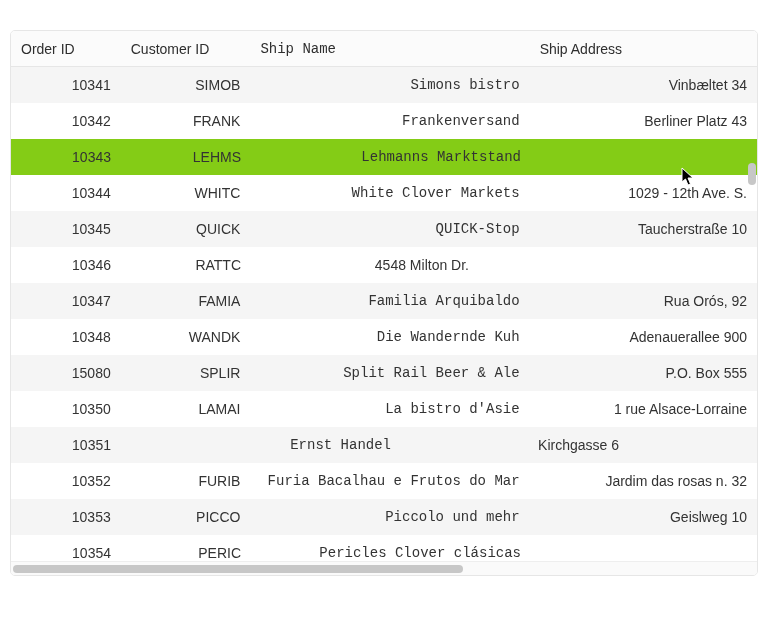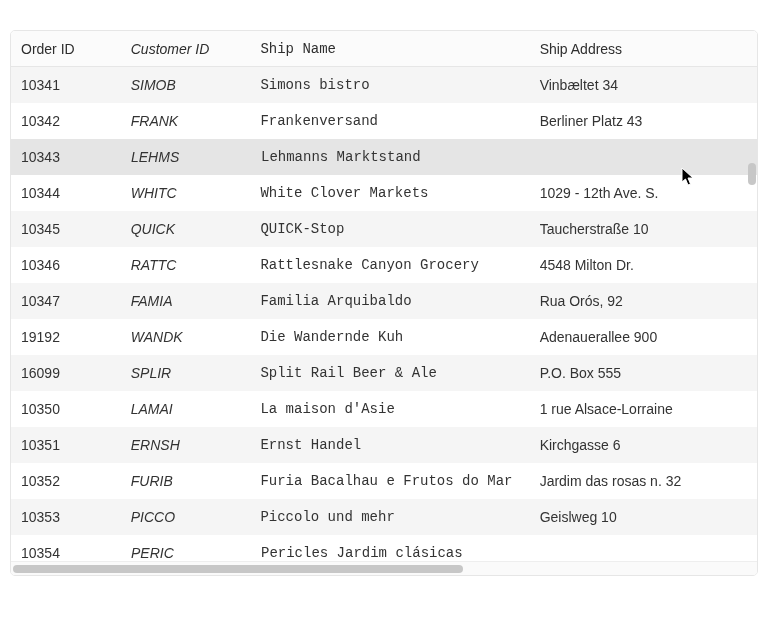--- a/index.html
+++ b/index.html
@@ -34,38 +34,39 @@
     overflow: hidden;
     text-overflow: ellipsis;
   }
   .body-viewport {
     height: 494px;
     overflow: hidden;
     position: relative;
   }
   .rows {
     position: relative;
+    text-align: right;
   }
   .row {
     display: flex;
     height: 36px;
     align-items: center;
     border-bottom: 1px solid transparent;
   }
   .row.alt { background: #f5f5f5; }
-  .row.hovered { background: #e5e5e5; }
+  .row.hovered { background: #84cc16; }
   .cell {
     padding: 0 10px;
     white-space: nowrap;
     overflow: hidden;
     text-overflow: ellipsis;
   }
   
   .c0 { width: 110px; }
-  .c1 { width: 130px; font-style: italic; }
+  .c1 { width: 130px; }
   .c2 { width: 280px; font-family: Liberation Mono, monospace; }
   .c3 { width: 228px; }
 
   
   .hscroll-strip {
     height: 14px;
     background: #fafafa;
     border-top: 1px solid #eee;
     position: relative;
   }
@@ -145,69 +146,67 @@
         </div>
         <div class="row alt">
           <div class="cell c0">10345</div>
           <div class="cell c1">QUICK</div>
           <div class="cell c2">QUICK-Stop</div>
           <div class="cell c3">Taucherstraße 10</div>
         </div>
         <div class="row">
           <div class="cell c0">10346</div>
           <div class="cell c1">RATTC</div>
-          <div class="cell c2">Rattlesnake Canyon Grocery</div>
           <div class="cell c3">4548 Milton Dr.</div>
         </div>
         <div class="row alt">
           <div class="cell c0">10347</div>
           <div class="cell c1">FAMIA</div>
           <div class="cell c2">Familia Arquibaldo</div>
           <div class="cell c3">Rua Orós, 92</div>
         </div>
         <div class="row">
-          <div class="cell c0">19192</div>
+          <div class="cell c0">10348</div>
           <div class="cell c1">WANDK</div>
           <div class="cell c2">Die Wandernde Kuh</div>
           <div class="cell c3">Adenauerallee 900</div>
         </div>
         <div class="row alt">
-          <div class="cell c0">16099</div>
+          <div class="cell c0">15080</div>
           <div class="cell c1">SPLIR</div>
           <div class="cell c2">Split Rail Beer &amp; Ale</div>
           <div class="cell c3">P.O. Box 555</div>
         </div>
         <div class="row">
           <div class="cell c0">10350</div>
           <div class="cell c1">LAMAI</div>
-          <div class="cell c2">La maison d'Asie</div>
+          <div class="cell c2">La bistro d'Asie</div>
           <div class="cell c3">1 rue Alsace-Lorraine</div>
         </div>
         <div class="row alt">
           <div class="cell c0">10351</div>
-          <div class="cell c1">ERNSH</div>
           <div class="cell c2">Ernst Handel</div>
           <div class="cell c3">Kirchgasse 6</div>
         </div>
         <div class="row">
           <div class="cell c0">10352</div>
           <div class="cell c1">FURIB</div>
           <div class="cell c2">Furia Bacalhau e Frutos do Mar</div>
           <div class="cell c3">Jardim das rosas n. 32</div>
         </div>
         <div class="row alt">
           <div class="cell c0">10353</div>
           <div class="cell c1">PICCO</div>
           <div class="cell c2">Piccolo und mehr</div>
           <div class="cell c3">Geislweg 10</div>
         </div>
         <div class="row">
           <div class="cell c0">10354</div>
           <div class="cell c1">PERIC</div>
-          <div class="cell c2">Pericles Jardim clásicas</div>
+          <div class="cell c2">Pericles Clover clásicas</div>
         </div>
       </div>
   </div>
 
   <div class="hscroll-strip">
     <div class="hscroll-thumb"></div>
   </div>
 
   <div class="vscroll-track">
     <div class="vscroll-thumb"></div>

